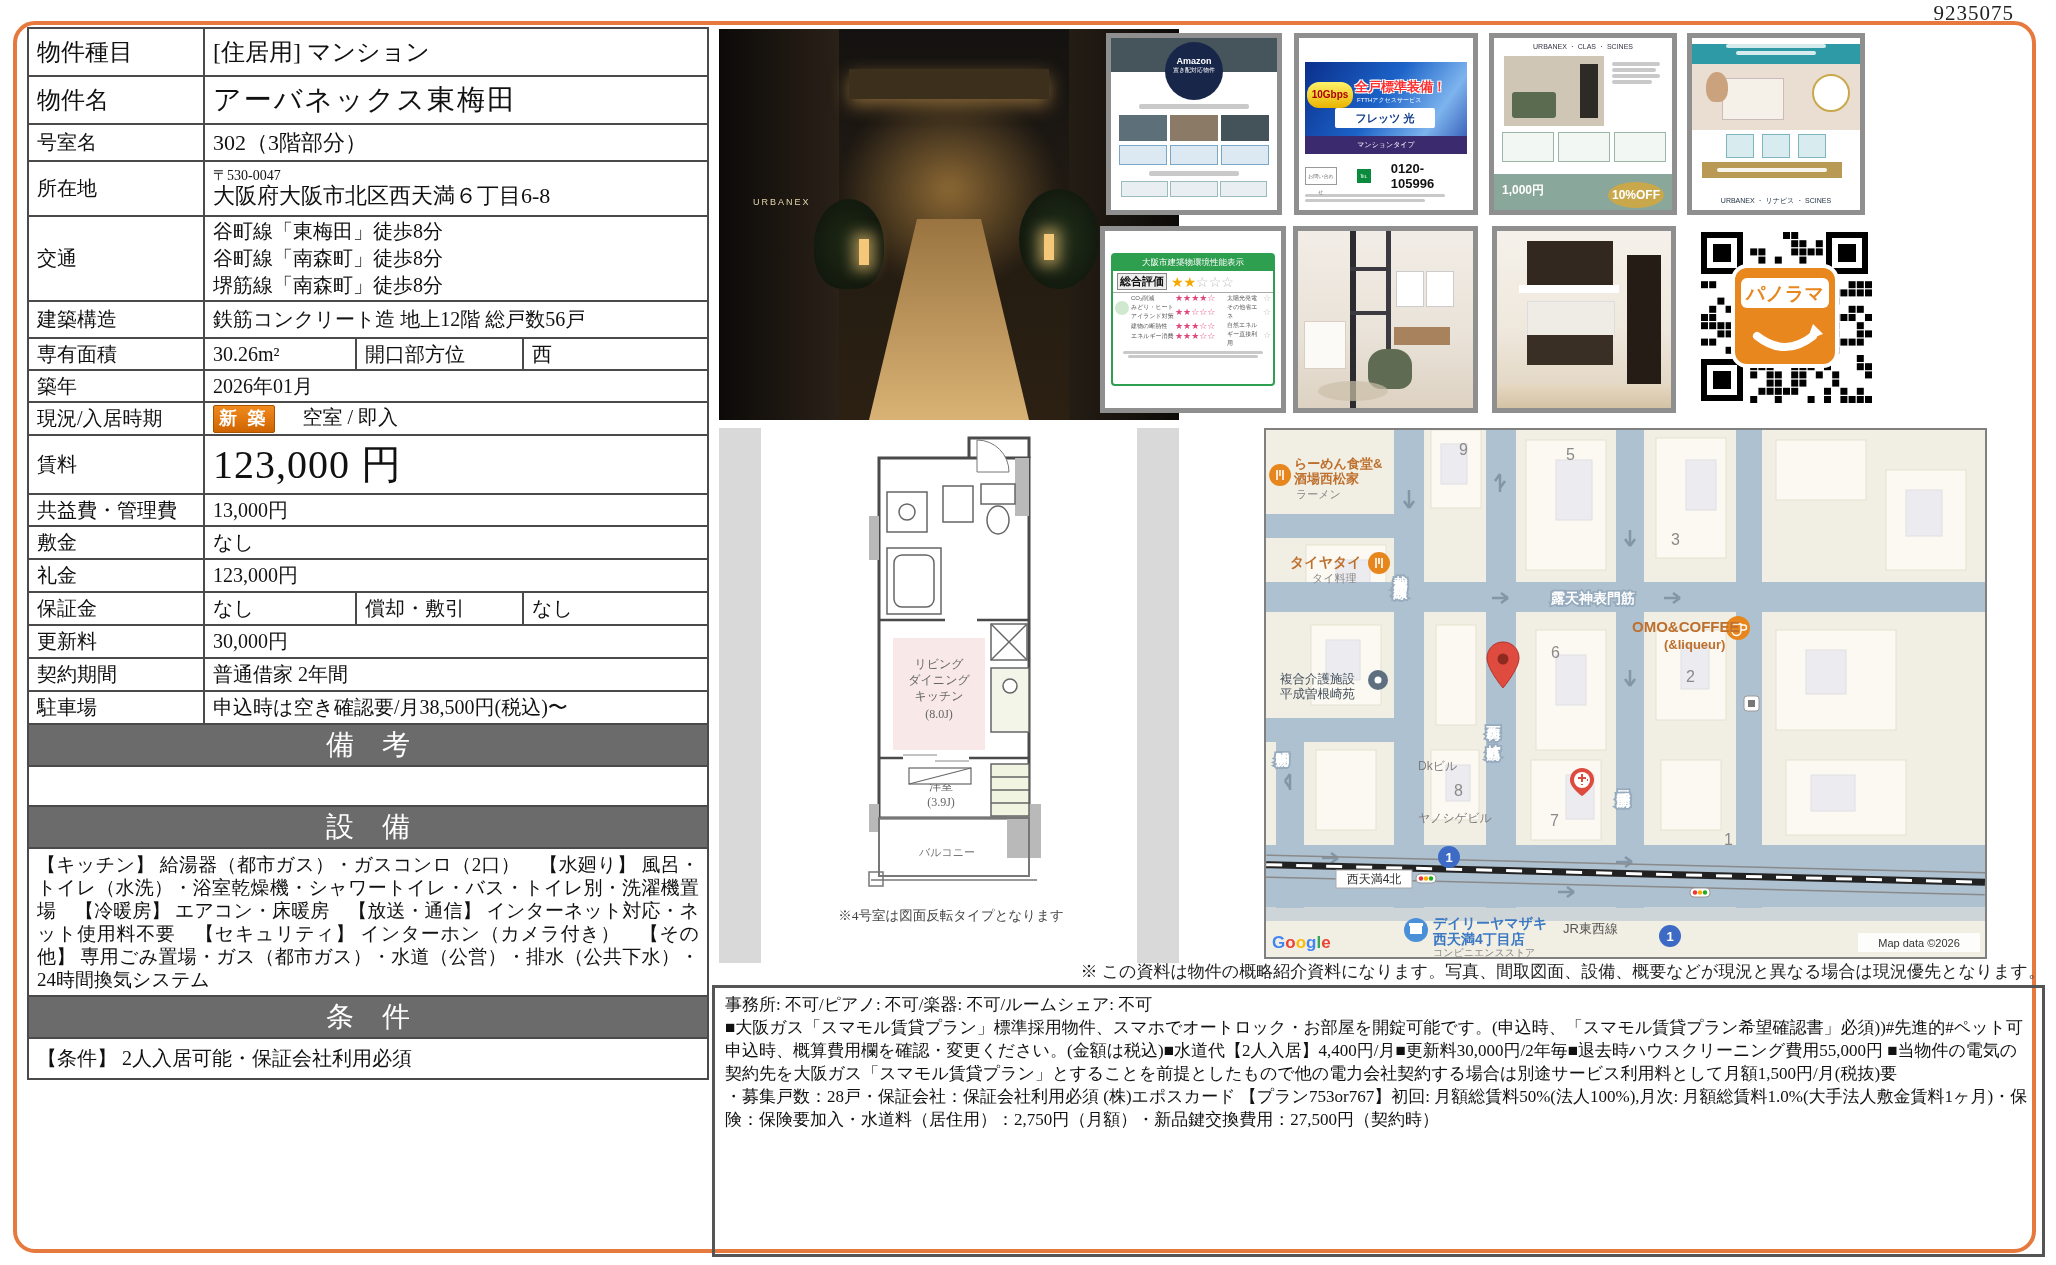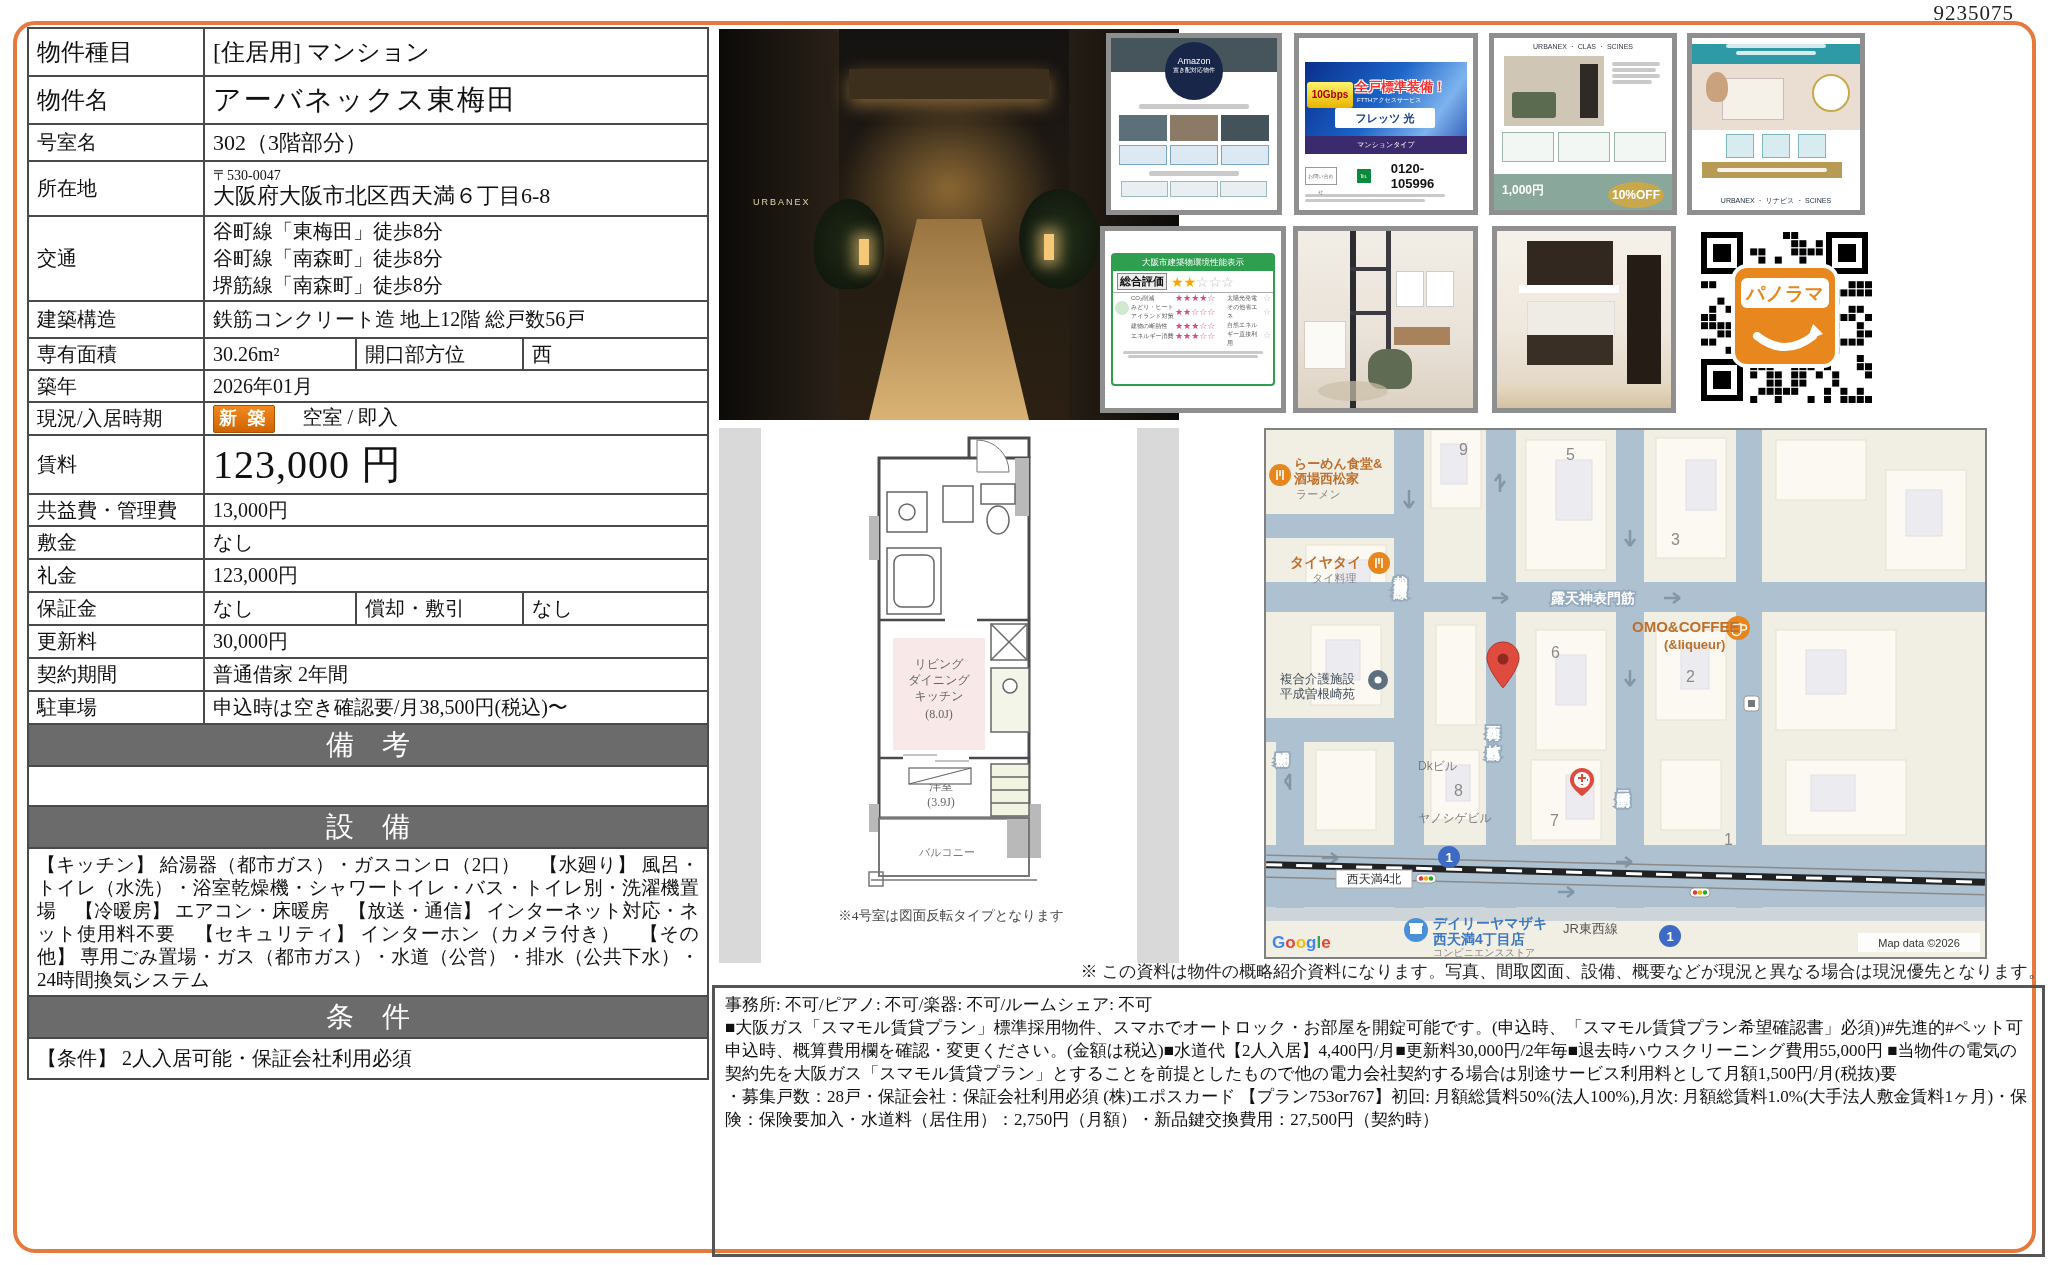--- a/index.html
+++ b/index.html
@@ -194,21 +194,21 @@
   <div class="plantL"></div>
     <div class="plantR"></div>
   <div class="lamp" style="left:140px;top:210px"></div>
   <div class="lamp" style="right:125px;top:205px"></div>
   <div class="sign">URBANEX</div>
 </div>
 
 <div class="thumb" style="left:1106px;top:33px;width:166px;height:172px">
   <div style="height:34px;background:#46545c"></div>
   <div style="position:absolute;left:50%;top:4px;transform:translateX(-50%);width:58px;height:58px;border-radius:50%;background:#18264a;color:#fff;text-align:center;padding-top:14px;box-sizing:border-box">
-    <div style="font-size:9px;font-weight:normal">Amazon</div>
+    <div style="font-size:9px;font-weight:bold">Amazon</div>
     <div style="font-size:6px">置き配対応物件</div>
   </div>
   <div style="margin-top:32px">
       <div class="bar" style="width:110px;margin:4px auto"></div>
     </div>
   <div style="display:flex;gap:3px;padding:2px 8px">
     <div style="flex:1;height:26px;background:#5d6f79"></div>
       <div style="flex:1;height:26px;background:#8b7b66"></div>
       <div style="flex:1;height:26px;background:#44525a"></div>
   </div>
@@ -220,21 +220,21 @@
   <div class="bar" style="width:90px;margin:4px auto"></div>
   <div style="display:flex;gap:2px;padding:1px 10px">
     <div style="flex:1;height:14px;background:#e8eef2;border:1px solid #9bb"></div>
       <div style="flex:1;height:14px;background:#e8eef2;border:1px solid #9bb"></div>
       <div style="flex:1;height:14px;background:#e8eef2;border:1px solid #9bb"></div>
   </div>
 </div>
 
 <div class="thumb" style="left:1294px;top:33px;width:174px;height:172px">
   <div style="position:absolute;left:6px;top:24px;right:6px;height:92px;background:linear-gradient(125deg,#0a2f8c 0%,#1c63c8 45%,#7db4ee 75%,#2a4fae 100%)">
-    <div style="position:absolute;left:2px;top:20px;width:46px;height:26px;background:linear-gradient(#fff36b,#e8b400);color:#a00;font-weight:bold;font-size:10px;text-align:center;line-height:26px;border-radius:3px">10Gbps</div>
+    <div style="position:absolute;left:2px;top:20px;width:46px;height:26px;background:linear-gradient(#fff36b,#e8b400);color:#a00;font-weight:bold;font-size:10px;text-align:center;line-height:26px;border-radius:12px">10Gbps</div>
     <div style="position:absolute;left:50px;top:16px;color:#ff2d2d;font-weight:bold;font-size:13px;text-shadow:1px 1px 0 #fff,-1px -1px 0 #fff,1px -1px 0 #fff,-1px 1px 0 #fff">全戸標準装備！</div>
     <div style="position:absolute;left:52px;top:34px;color:#fff;font-size:6px">FTTHアクセスサービス</div>
     <div style="position:absolute;left:30px;top:46px;width:100px;height:20px;background:#fff;border-radius:2px;color:#123c8c;font-weight:bold;font-size:11px;text-align:center;line-height:20px">フレッツ 光</div>
     <div style="position:absolute;left:0;bottom:0;width:100%;height:18px;background:#3c2a6e;color:#fff;font-size:7px;text-align:center;line-height:18px">マンションタイプ</div>
   </div>
   <div style="position:absolute;left:6px;bottom:8px;right:6px">
     <div style="display:flex;align-items:center;gap:20px">
       <div style="width:30px;height:16px;border:1px solid #999;font-size:5px;color:#666;text-align:center;line-height:16px">お問い合わせ</div>
       <div style="width:14px;height:14px;background:#0a8a3c;color:#fff;font-size:7px;text-align:center;line-height:14px">℡</div>
       <div style="font-weight:bold;font-size:13px;color:#111;font-family:'Liberation Sans',sans-serif">0120-105996</div>

